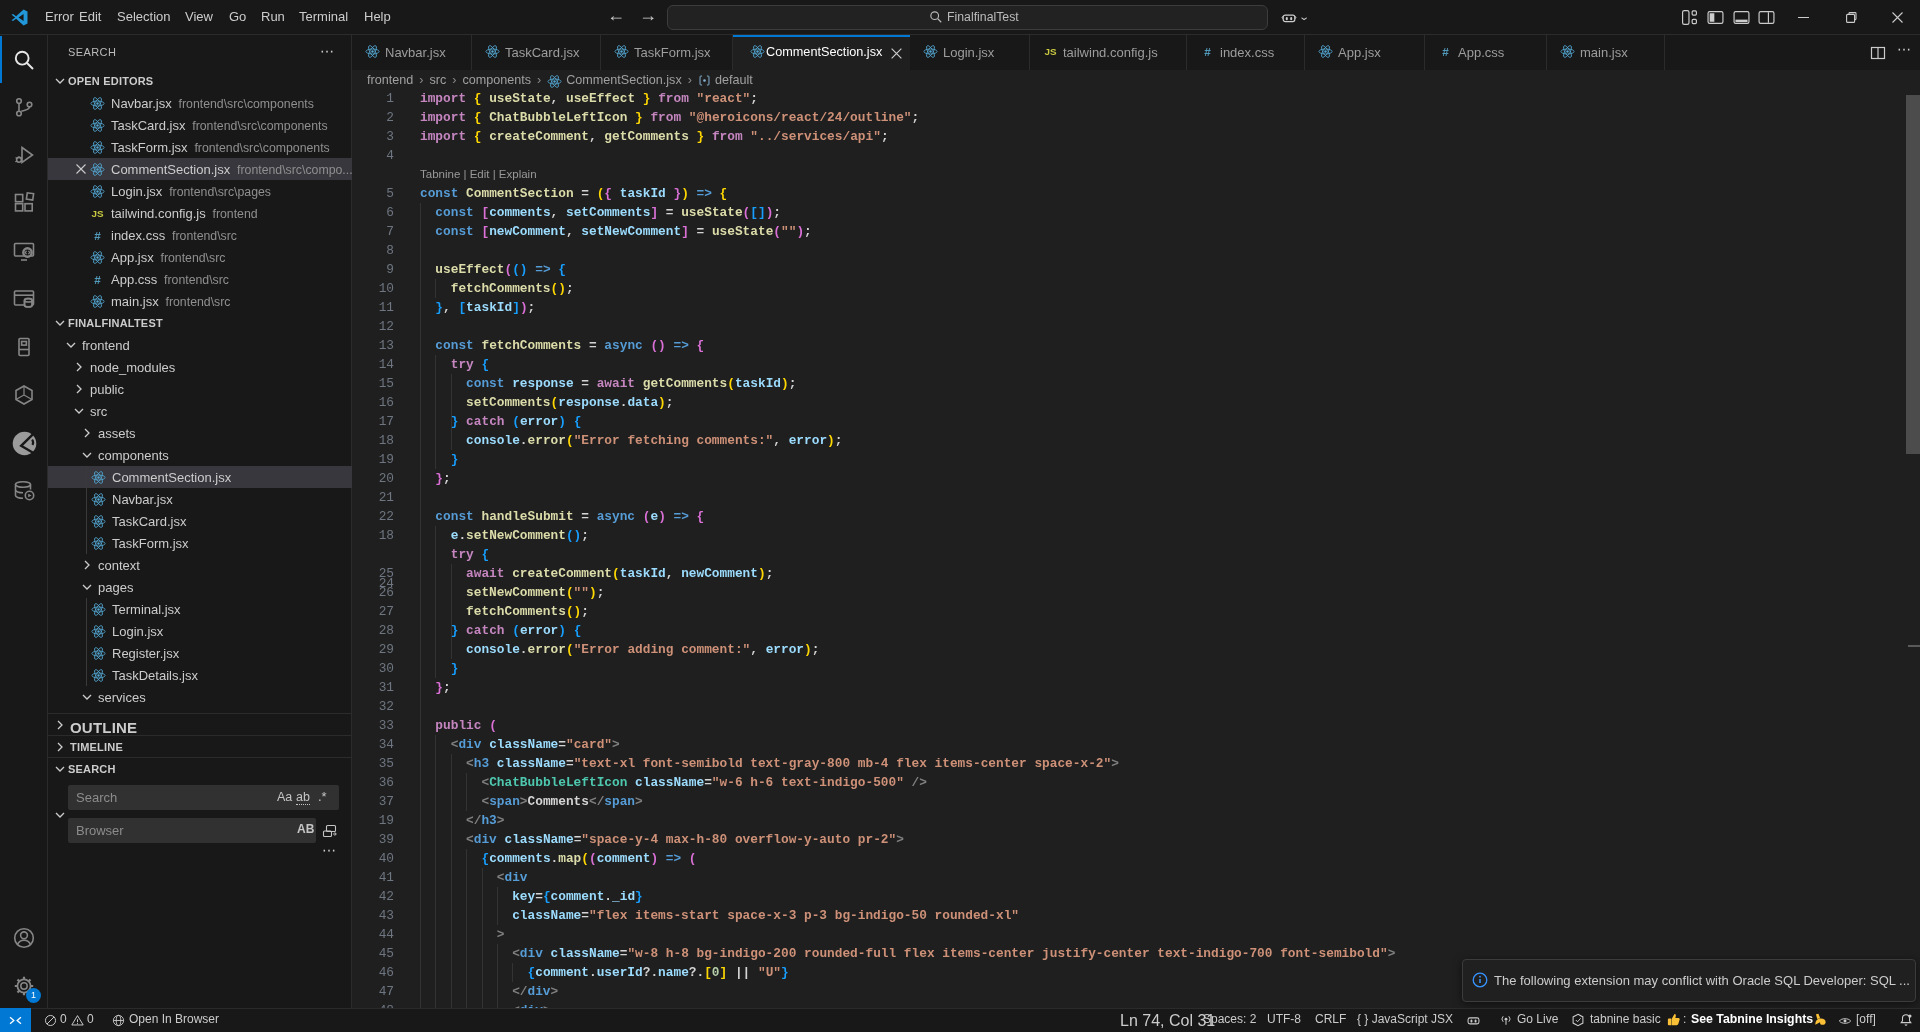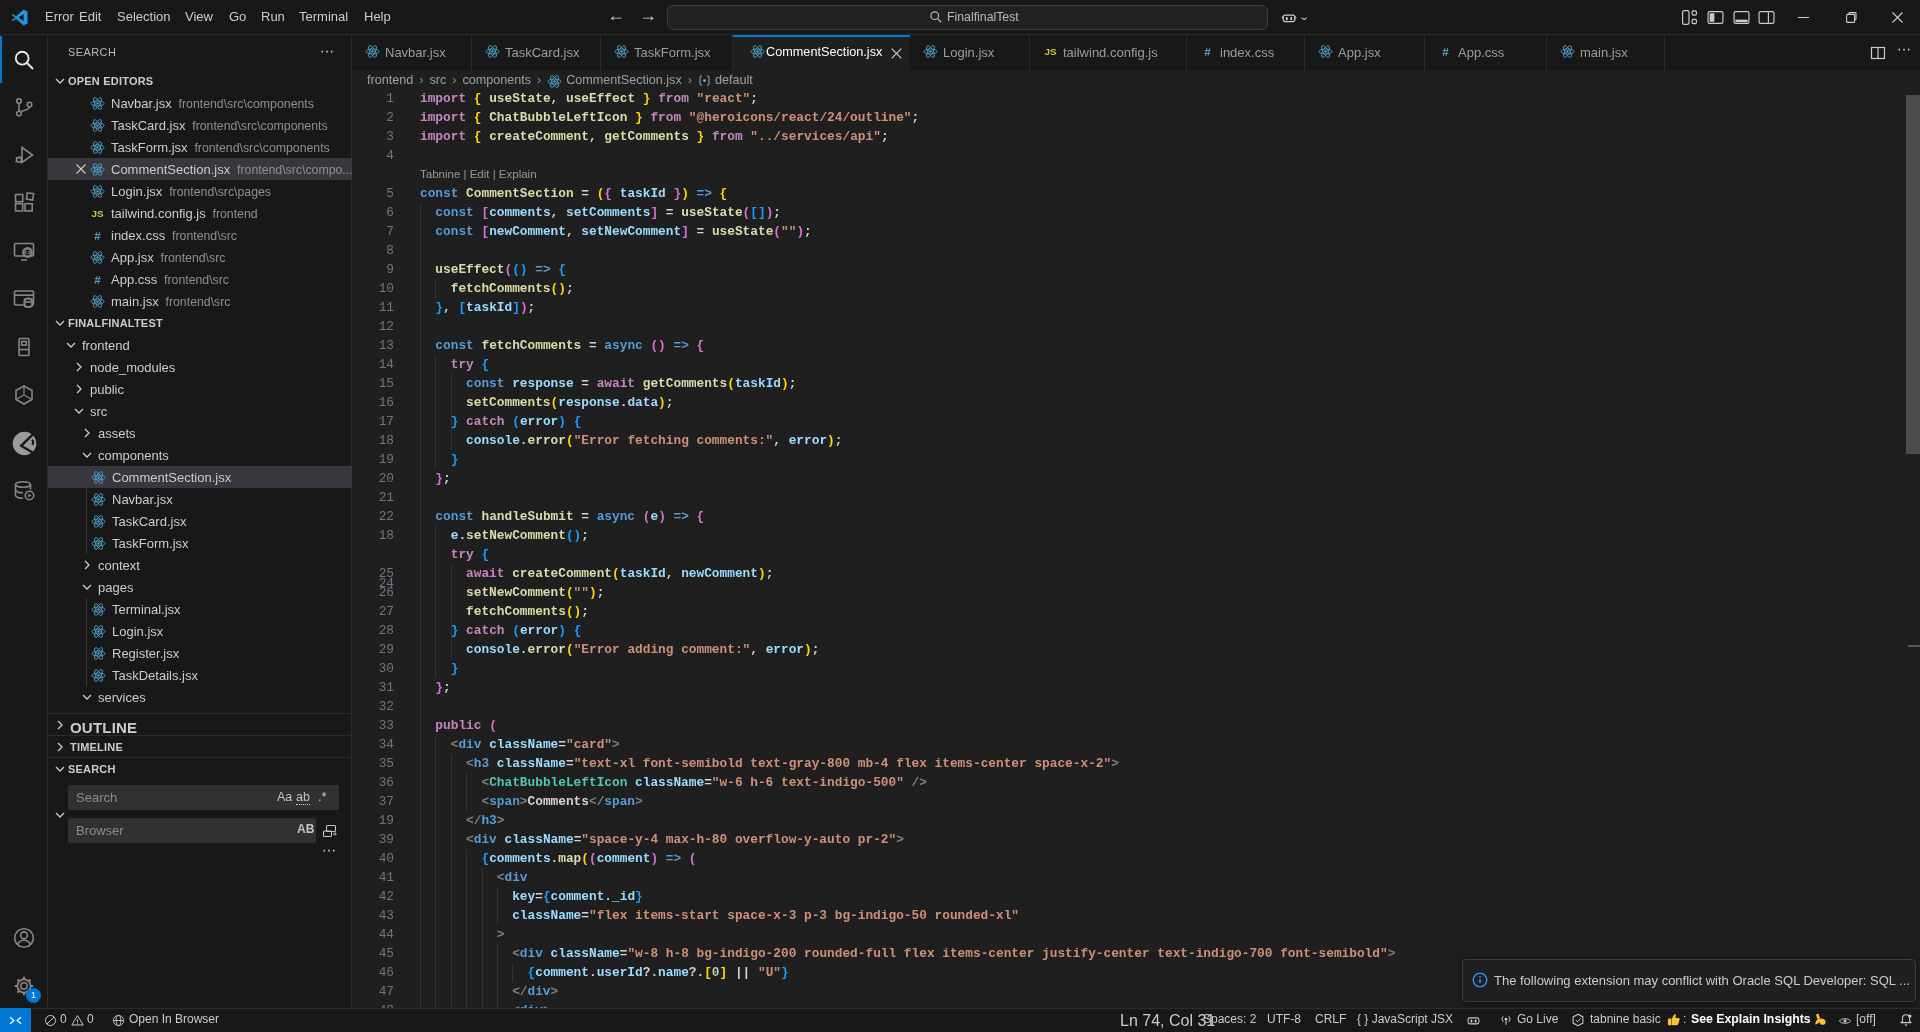--- a/index.html
+++ b/index.html
@@ -711,21 +711,21 @@
 <div class="a" style="left:1517px;top:1012px;font-size:12px;color:#cccccc;white-space:nowrap">Go Live</div>
 <svg class="a" style="left:1571px;top:1013px" width="14" height="14" viewBox="0 0 16 16" fill="none" stroke="#cccccc" stroke-width="1.2">
     <path d="M8 1.5 L13.6 4.5 V11.5 L8 14.5 L2.4 11.5 V4.5 Z"></path>
     <path d="M5.5 8 l2 2 3.5-4" stroke-width="1.1"></path>
   </svg>
 <div class="a" style="left:1590px;top:1012px;font-size:12px;color:#cccccc;white-space:nowrap">tabnine basic</div>
 <svg class="a" style="left:1666px;top:1012px" width="15" height="15" viewBox="0 0 16 16">
     <path fill="#fac036" d="M3 7 h2.5 v7 H3 a1 1 0 0 1-1-1 V8 a1 1 0 0 1 1-1 Z M6 7.5 L9 2.2 a1.6 1.6 0 0 1 1.5 1.8 L10 6.5 h3.2 a1.4 1.4 0 0 1 1.3 1.8 l-1.4 4.6 a1.8 1.8 0 0 1-1.7 1.2 H6 Z"></path>
   </svg>
 <div class="a" style="left:1683px;top:1012px;font-size:12px;color:#cccccc;white-space:nowrap">:</div>
-<div class="a" style="left:1691px;top:1011.5px;font-size:12.3px;font-weight:bold;color:#ffffff;white-space:nowrap">See Explain Insights</div>
+<div class="a" style="left:1691px;top:1011.5px;font-size:12.3px;font-weight:bold;color:#ffffff;white-space:nowrap">See Tabnine Insights</div>
 <svg class="a" style="left:1813px;top:1012px" width="15" height="15" viewBox="0 0 16 16">
     <path fill="#fac036" d="M2.5 13.5 C2.5 9 5 7 8.5 7 c3 0 5 1.5 5 3.8 0 1.7-1.5 2.9-3.3 2.9 -1.5 0-2.7-.8-2.7-2.1 0-1 .8-1.7 1.9-1.7 M4.5 7.5 L3.2 2.5 l2.6-.6 1.8 4.6 Z"></path>
   </svg>
 <svg class="a" style="left:1838px;top:1014px" width="14" height="14" viewBox="0 0 16 16" fill="none" stroke="#cccccc" stroke-width="1.1">
     <path d="M1.5 8 C4 4.5 12 4.5 14.5 8 C12 11.5 4 11.5 1.5 8 Z"></path>
     <circle cx="8" cy="8" r="1.7" fill="#cccccc" stroke="none"></circle>
   </svg>
 <div class="a" style="left:1856px;top:1012px;font-size:12px;color:#cccccc;white-space:nowrap">[off]</div>
 <svg class="a" style="left:1899px;top:1013px" width="14" height="14" viewBox="0 0 16 16" fill="none" stroke="#cccccc" stroke-width="1.2">
     <path d="M8 2 a4 4 0 0 1 4 4 v3 l1.5 2 H2.5 L4 9 V6 a4 4 0 0 1 4-4 Z"></path>

